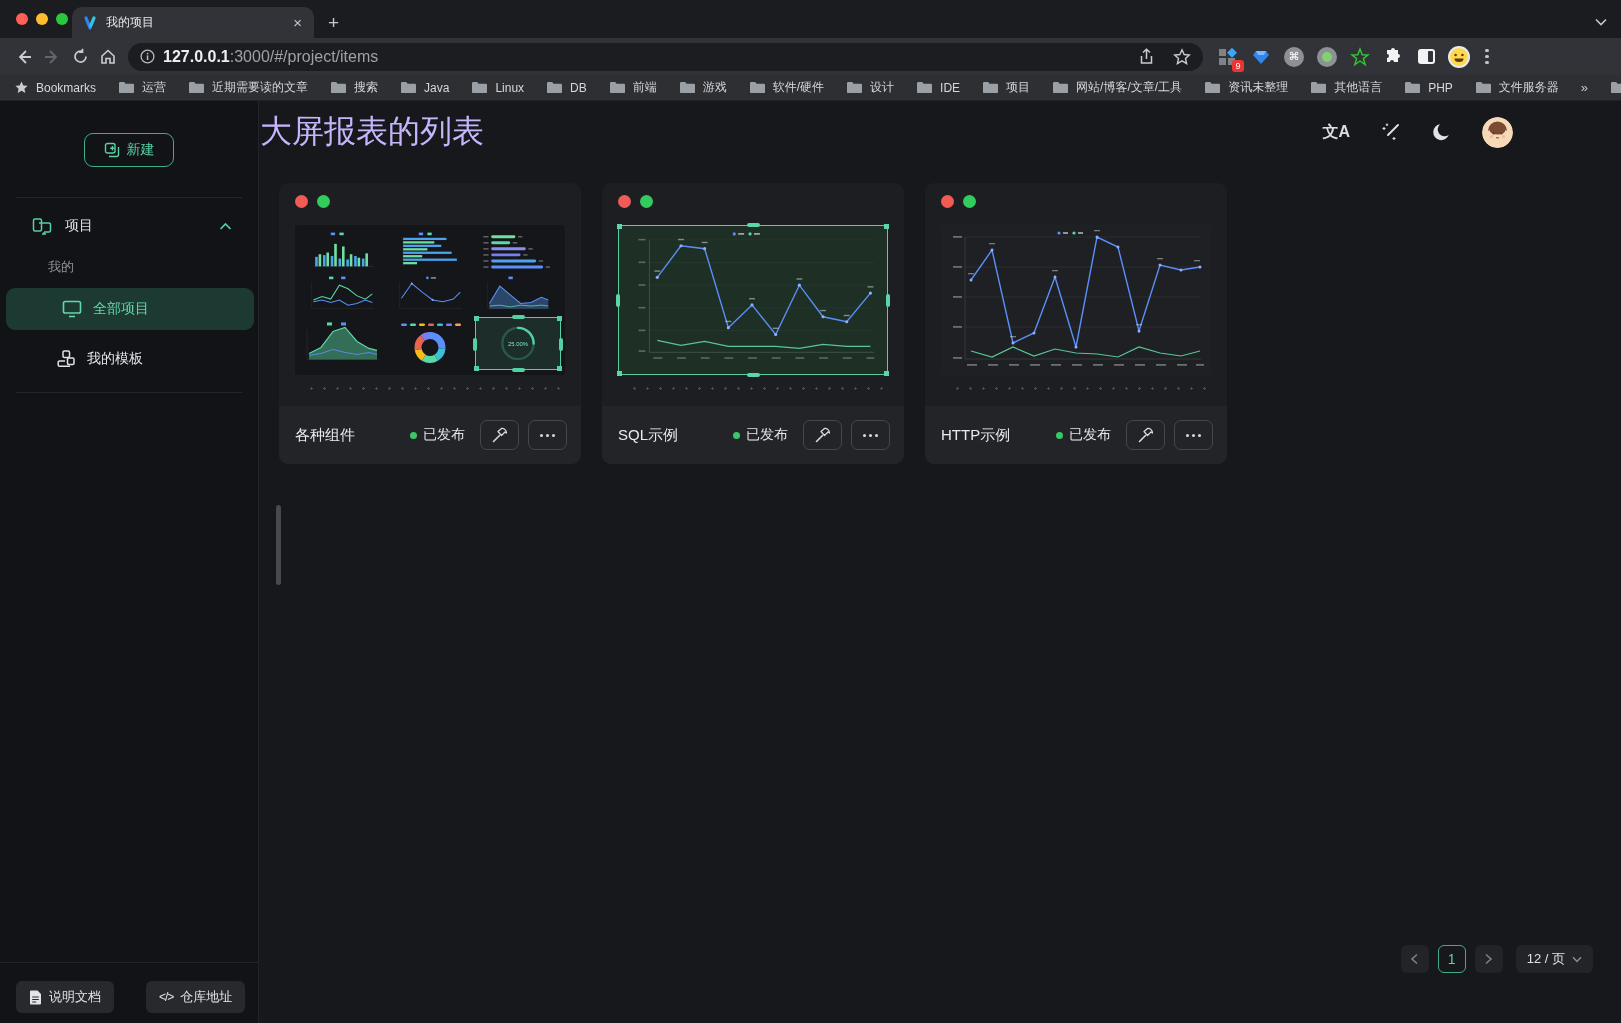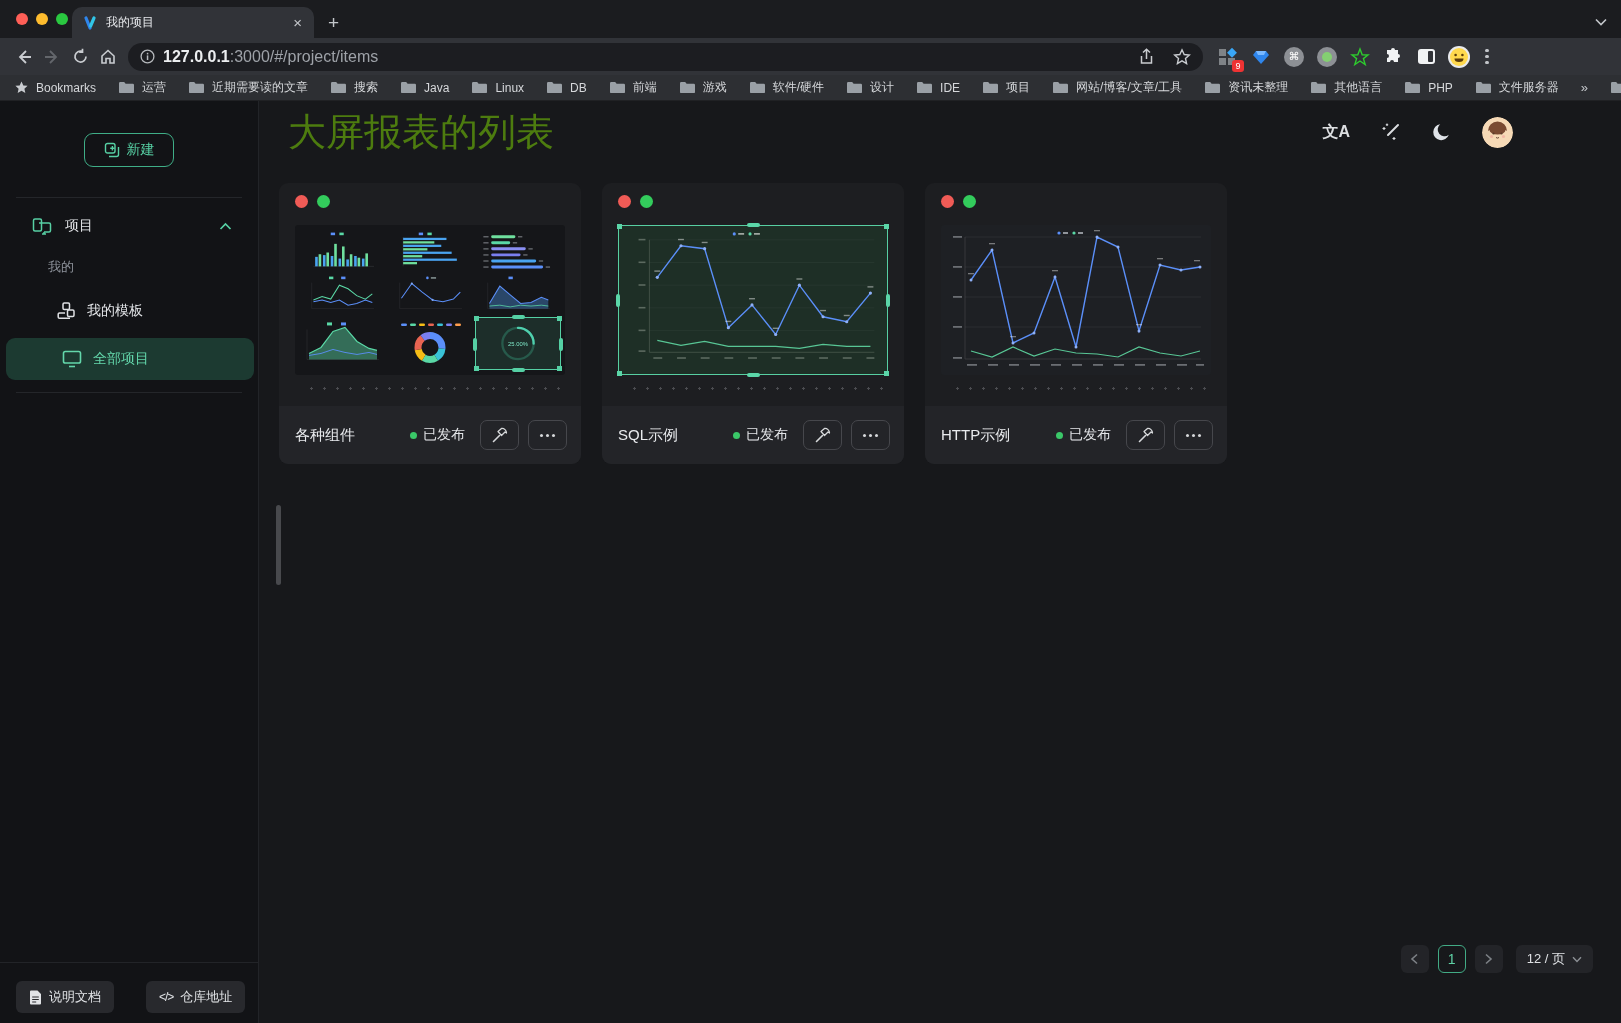--- a/index.html
+++ b/index.html
@@ -66,21 +66,21 @@
   .sb-div2 { height:1px; background:#24262a; margin:12px 16px 0; }
   .sb-bottom { position:absolute; left:0; right:0; bottom:0; }
   .sb-bottom-div { height:1px; background:#222428; }
   .sb-bottom-row { display:flex; gap:32px; padding:18px 0 10px 16px; }
   .sb-btn { height:32px; background:#28292d; border:none; border-radius:6px; color:#e2e4e7; font-size:13px;
             display:flex; align-items:center; gap:7px; padding:0 13px; }
   .code-glyph { font-size:12px; color:#e2e4e7; letter-spacing:-1px; }
 
   .content { position:absolute; left:260px; top:101px; right:0; bottom:0; background:#17181b; }
   .content-header { height:62px; display:flex; align-items:center; }
-  .page-title { margin-left:28px; font-size:38px; font-weight:500; color:#4d7c0f; }
+  .page-title { font-size:32px; font-weight:500; color:#c4b5fd; }
   .hdr-icons { margin-left:auto; margin-right:108px; display:flex; align-items:center; gap:31px; }
   .hdr-ic { color:#dcdee1; display:flex; align-items:center; justify-content:center; }
   .translate-glyph { font-size:16px; font-weight:bold; color:#dcdee1; }
   .avatar { width:31px; height:31px; border-radius:50%; overflow:hidden; }
 
   .v-scrollbar { position:absolute; left:16px; top:404px; width:5px; height:80px; background:#48494d; border-radius:3px; }
 
   .cards { position:absolute; left:19px; top:82px; display:flex; gap:21px; }
   .card { width:302px; height:281px; background:#1d1e21; border-radius:9px; overflow:hidden;
           display:flex; flex-direction:column; }
@@ -396,35 +396,35 @@
       <span class="grow"></span>
       <svg width="13" height="9" viewBox="0 0 13 9">
         <path d="M1.5 7 L6.5 2 L11.5 7" stroke="#57d0a4" stroke-width="1.7" fill="none"></path>
       </svg>
     </div>
 
     <div class="sb-row row-mine">
       <span>我的</span>
     </div>
 
+    <div class="sb-row row-selected">
+      <svg width="20" height="18" viewBox="0 0 20 18">
+        <rect x="1.5" y="1.5" width="17" height="11.5" rx="1.8" stroke="#63d7ab" stroke-width="1.6" fill="none"></rect>
+        <path d="M7 16.5 h6" stroke="#63d7ab" stroke-width="1.6"></path>
+      </svg>
+      <span>全部项目</span>
+    </div>
+
     <div class="sb-row row-templates">
       <svg width="20" height="20" viewBox="0 0 20 20">
         <rect x="7" y="2" width="6.5" height="6.5" rx="1.2" stroke="#dfe1e4" stroke-width="1.5" fill="none"></rect>
         <rect x="11.5" y="9" width="6.5" height="6.5" rx="1.2" stroke="#dfe1e4" stroke-width="1.5" fill="none"></rect>
         <path d="M9 12 H3.5 a1.3 1.3 0 0 0 -1.3 1.3 V16 a1.3 1.3 0 0 0 1.3 1.3 H14" stroke="#dfe1e4" stroke-width="1.5" fill="none"></path>
       </svg>
       <span>我的模板</span>
-    </div>
-
-    <div class="sb-row row-selected">
-      <svg width="20" height="18" viewBox="0 0 20 18">
-        <rect x="1.5" y="1.5" width="17" height="11.5" rx="1.8" stroke="#63d7ab" stroke-width="1.6" fill="none"></rect>
-        <path d="M7 16.5 h6" stroke="#63d7ab" stroke-width="1.6"></path>
-      </svg>
-      <span>全部项目</span>
     </div>
 
     <div class="sb-div2"></div>
 
 
     <div class="sb-bottom">
       <div class="sb-bottom-div"></div>
       <div class="sb-bottom-row">
         <button class="sb-btn">
           <svg width="13" height="15" viewBox="0 0 13 15">

